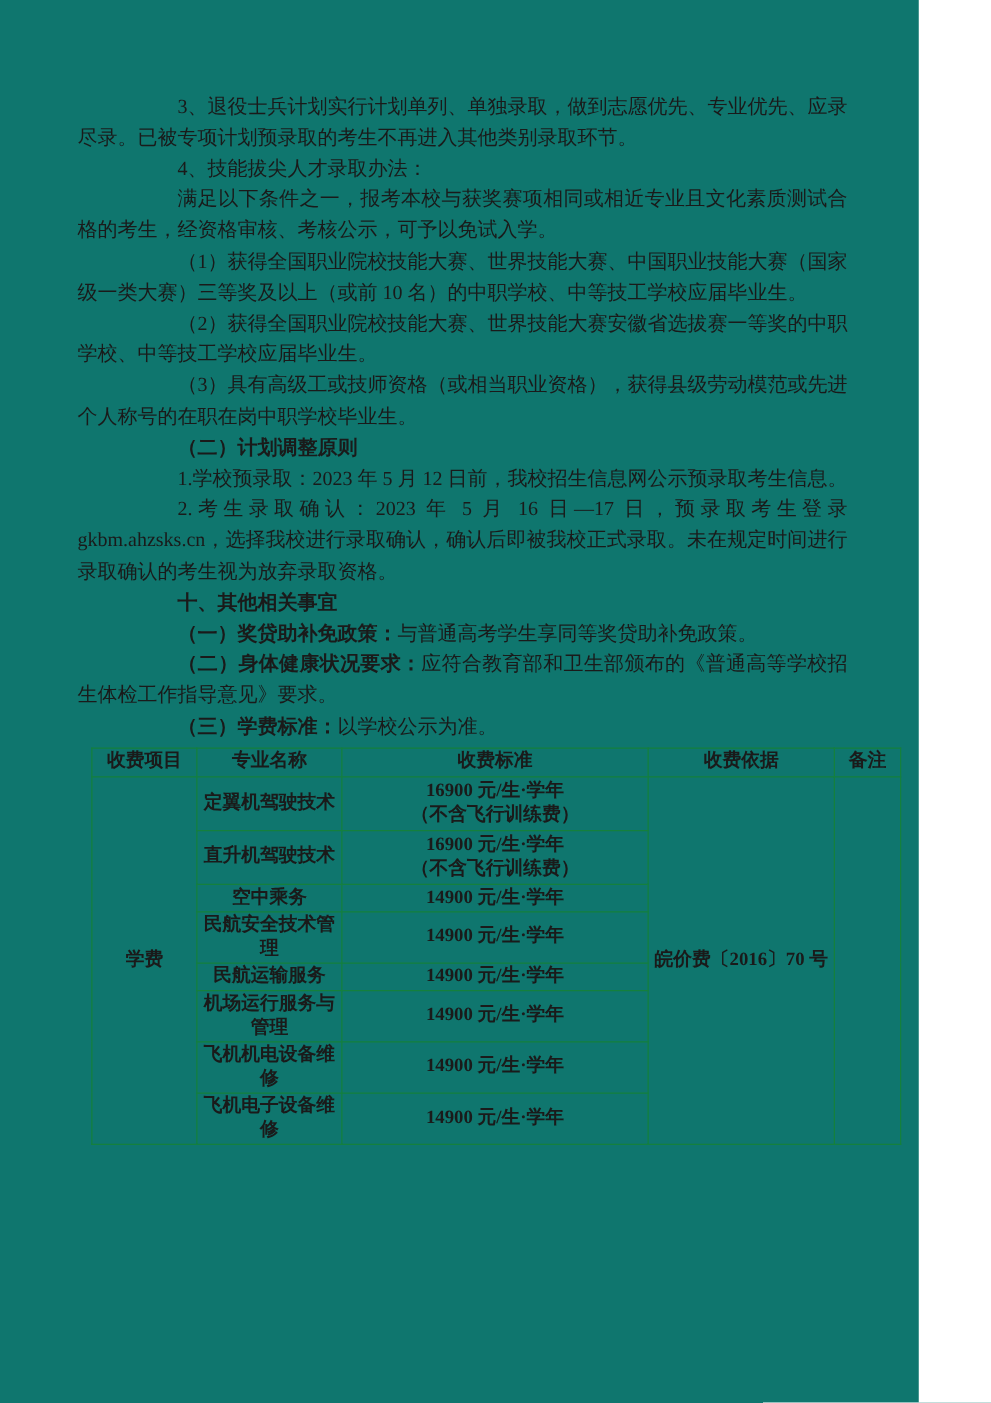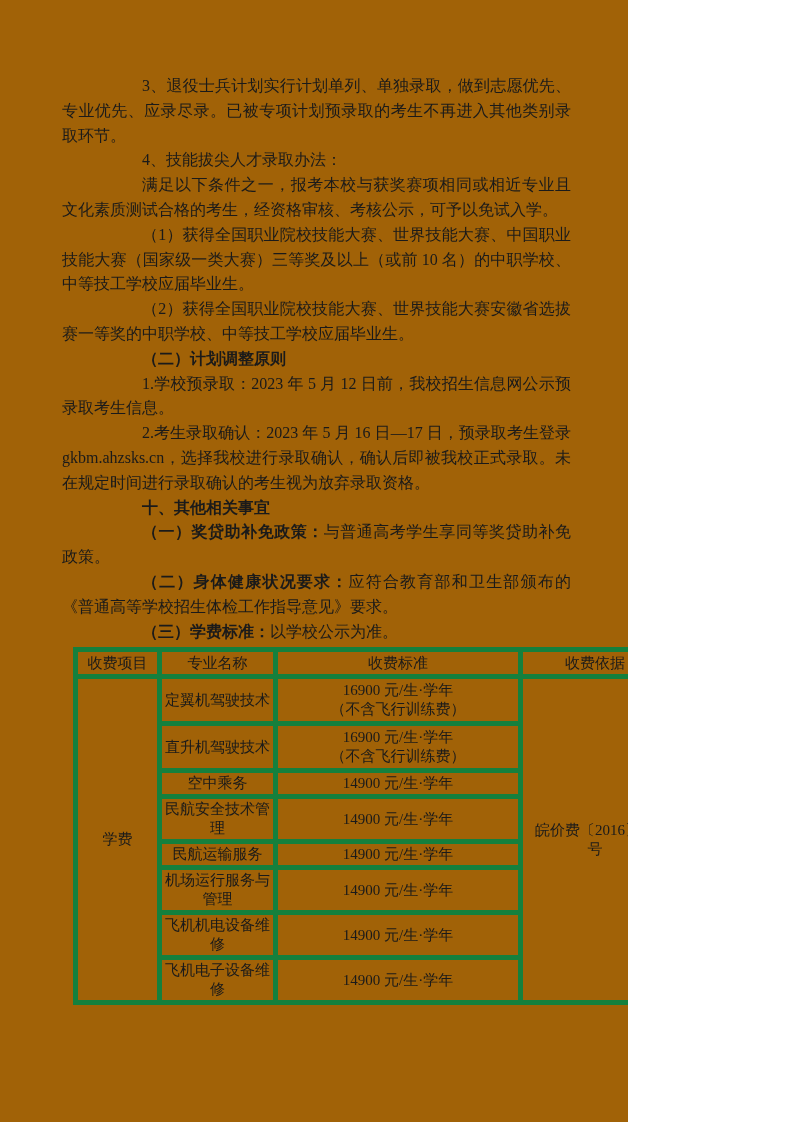--- a/index.html
+++ b/index.html
@@ -2,24 +2,24 @@
 <html><head>
 <meta charset="utf-8">
 <style>
   html, body {
     margin: 0;
     padding: 0;
     background: #ffffff;
   }
   .page {
     position: relative;
-    width: 628px;
+    width: 735px;
     height: 1122px;
     box-sizing: border-box;
-    background: #a16207;
+    background: #0f766e;
     padding: 74px 57px 0 62px;
     font-family: "Liberation Serif", "DejaVu Serif", serif;
     font-size: 16px;
     line-height: 24.8px;
     color: #1a1a1a;
     overflow: hidden;
   }
   .para {
     margin: 0;
     text-indent: 2em;
@@ -34,22 +34,22 @@
     table-layout: fixed;
     width: 647px;
     margin: 3px 0 0 11px;
     font-size: 15px;
     line-height: 19px;
     text-align: center;
     color: #1a1a1a;
   }
   table.fee-table th,
   table.fee-table td {
-    border: 5px solid #15803d;
-    font-weight: normal;
+    border: 1px solid #15803d;
+    font-weight: bold;
     padding: 1px 3px;
     vertical-align: middle;
     overflow: hidden;
   }
   .col-item  { width: 84px; }
   .col-major { width: 116px; }
   .col-std   { width: 245px; }
   .col-basis { width: 149px; }
   .col-note  { width: 53px; }
   tr.hrow th   { height: 20px; }
@@ -59,20 +59,21 @@
 </head>
 <body>
 
 <div class="page">
 
   <p class="para"><b class="lead"></b><span>3、退役士兵计划实行计划单列、单独录取，做到志愿优先、专业优先、应录尽录。已被专项计划预录取的考生不再进入其他类别录取环节。</span></p>
   <p class="para"><b class="lead"></b><span>4、技能拔尖人才录取办法：</span></p>
   <p class="para"><b class="lead"></b><span>满足以下条件之一，报考本校与获奖赛项相同或相近专业且文化素质测试合格的考生，经资格审核、考核公示，可予以免试入学。</span></p>
   <p class="para"><b class="lead"></b><span>（1）获得全国职业院校技能大赛、世界技能大赛、中国职业技能大赛（国家级一类大赛）三等奖及以上（或前 10 名）的中职学校、中等技工学校应届毕业生。</span></p>
   <p class="para"><b class="lead"></b><span>（2）获得全国职业院校技能大赛、世界技能大赛安徽省选拔赛一等奖的中职学校、中等技工学校应届毕业生。</span></p>
+  <p class="para"><b class="lead"></b><span>（3）具有高级工或技师资格（或相当职业资格），获得县级劳动模范或先进个人称号的在职在岗中职学校毕业生。</span></p>
   <p class="para"><b class="lead">（二）计划调整原则</b><span></span></p>
   <p class="para"><b class="lead"></b><span>1.学校预录取：2023 年 5 月 12 日前，我校招生信息网公示预录取考生信息。</span></p>
   <p class="para"><b class="lead"></b><span>2.考生录取确认：2023 年 5 月 16 日—17 日，预录取考生登录 gkbm.ahzsks.cn，选择我校进行录取确认，确认后即被我校正式录取。未在规定时间进行录取确认的考生视为放弃录取资格。</span></p>
   <p class="para"><b class="lead">十、其他相关事宜</b><span></span></p>
   <p class="para"><b class="lead">（一）奖贷助补免政策：</b><span>与普通高考学生享同等奖贷助补免政策。</span></p>
   <p class="para"><b class="lead">（二）身体健康状况要求：</b><span>应符合教育部和卫生部颁布的《普通高等学校招生体检工作指导意见》要求。</span></p>
   <p class="para"><b class="lead">（三）学费标准：</b><span>以学校公示为准。</span></p>
 
   <table class="fee-table">
     <colgroup>

